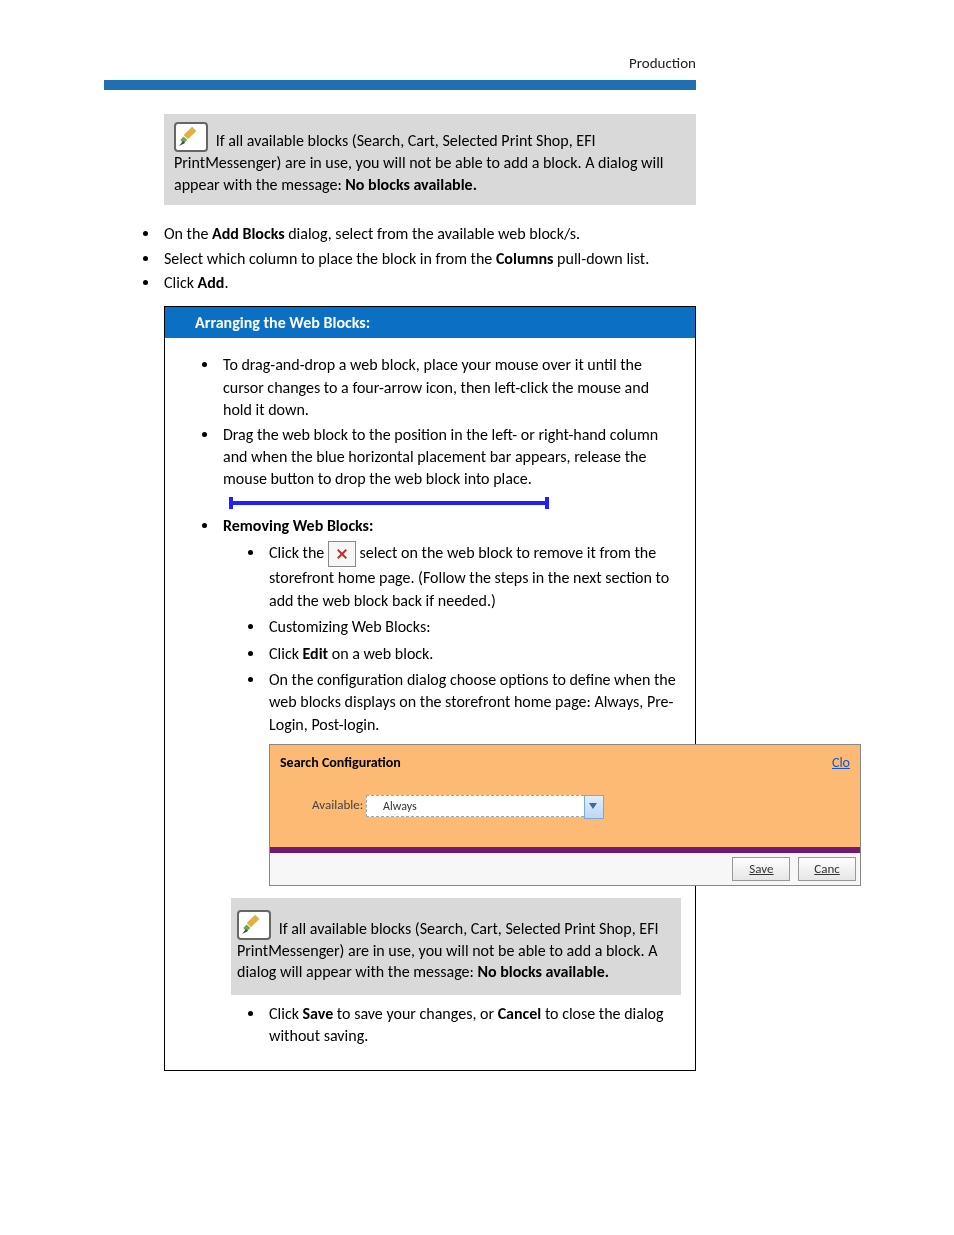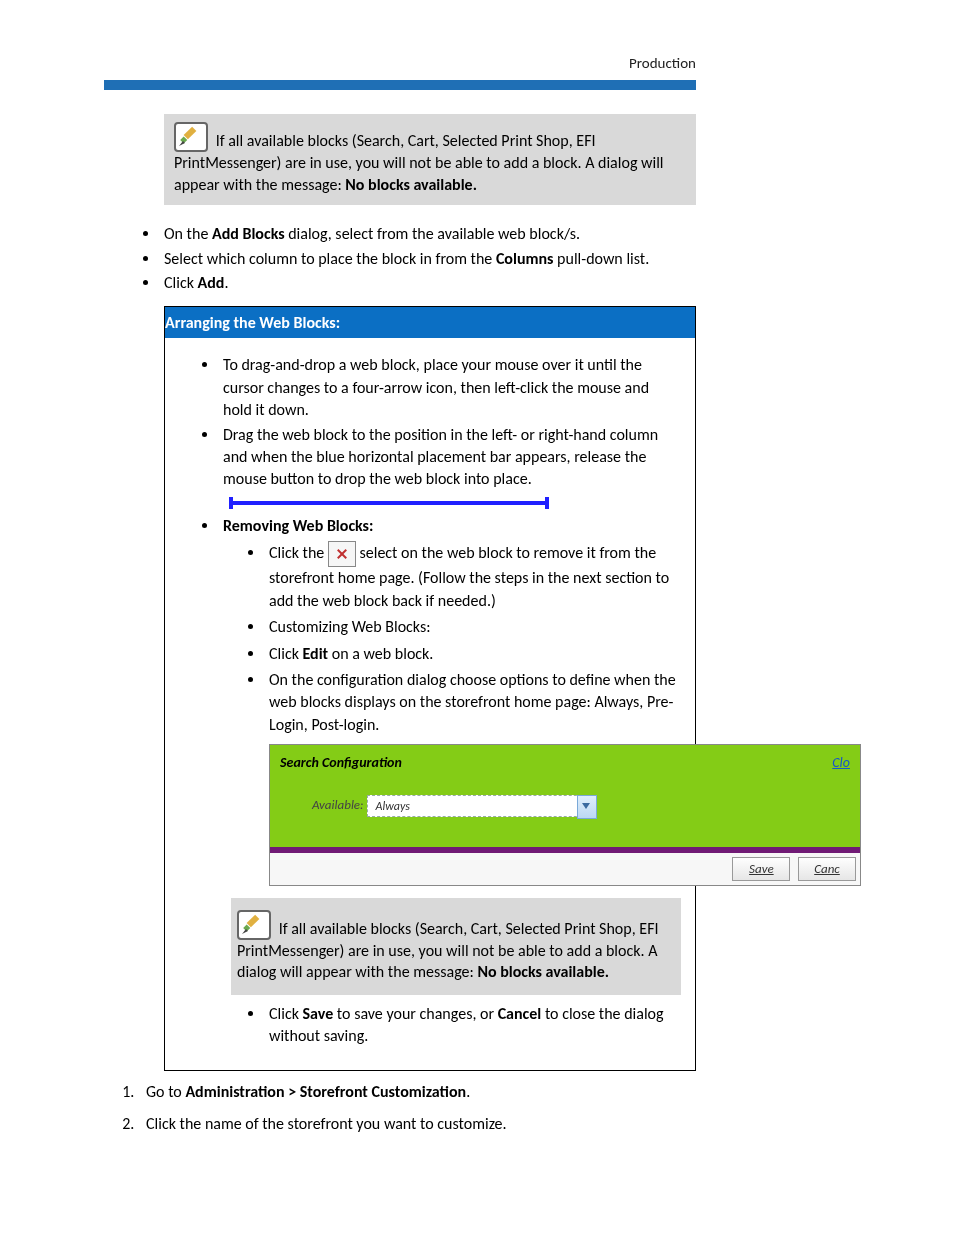--- a/index.html
+++ b/index.html
@@ -65,21 +65,21 @@
   }
   ul.bullets { list-style-type: disc; }
 
   .panel {
     border: 1px solid #000;
   }
   .panel-header {
     background: #0b6fc4;
     color: #fff;
     font-weight: bold;
-    padding: 6px 0;
+    padding: 6px 30px;
   }
   .panel-body {
     padding: 10px 14px 16px 14px;
   }
   .panel-body p { margin: 2px 0 8px 0; line-height: 1.35; }
   .inner-list {
     list-style-type: disc;
     margin: 6px 0;
     padding-left: 40px;
   }
@@ -129,24 +129,23 @@
     height: 2px;
     background: #c03030;
     transform-origin: center;
   }
   .x-icon::before { transform: translate(-50%,-50%) rotate(45deg); }
   .x-icon::after  { transform: translate(-50%,-50%) rotate(-45deg); }
 
   .config-panel {
     border: 1px solid #888;
     margin: 8px 0 12px 0px;
-    background: #84cc16;
+    background: #fdba74;
     overflow: hidden;
     width: 590px;
-    font-style: italic;
   }
   .config-panel-inner { padding: 6px 8px 0 8px; }
   .config-title {
     font-weight: bold;
     font-size: 14px;
     padding: 2px 2px 6px 2px;
     display: flex;
     justify-content: space-between;
     align-items: baseline;
   }
@@ -162,21 +161,21 @@
     font-size: 13px;
     color: #444;
   }
   .combo {
     display: inline-block;
     border: 1px dashed #9aa;
     background: #fff;
     width: 220px;
     height: 20px;
     line-height: 20px;
-    padding-left: 8px;
+    padding-left: 16px;
     font-size: 12px;
     color: #333;
     position: relative;
     vertical-align: middle;
   }
   .combo .arrow-btn {
     position: absolute;
     right: -1px; top: -1px;
     width: 18px; height: 22px;
     border: 1px solid #7aa9d8;
@@ -341,22 +340,16 @@
               </li>
               <li>
                 <span>Click </span><b>Save</b><span> to save your changes, or </span><b>Cancel</b><span> to close the dialog without saving.</span>
               </li>
             </ul>
           </li>
         </ul>
       </div>
     </div>
 
-    <ol class="steps">
-      <li>
-        <span>Go to </span><b>Administration &gt; Storefront Customization</b><span>.</span>
-      </li>
-      <li><span>Click the name of the storefront you want to customize.</span></li>
-    </ol>
 
   </div>
 
 </div>
 
 </body></html>

